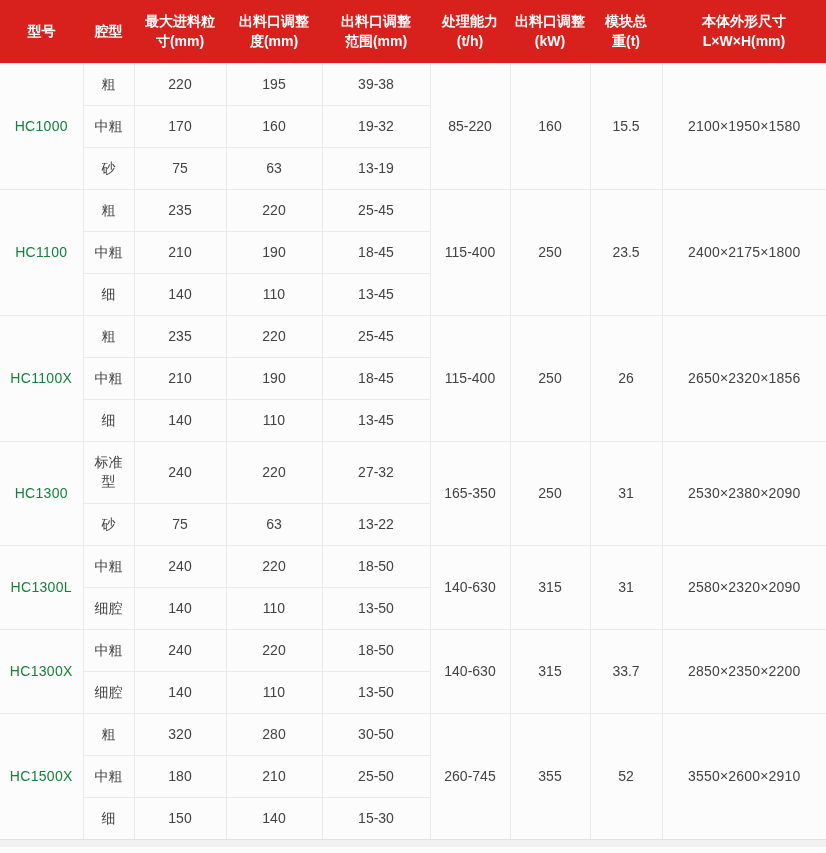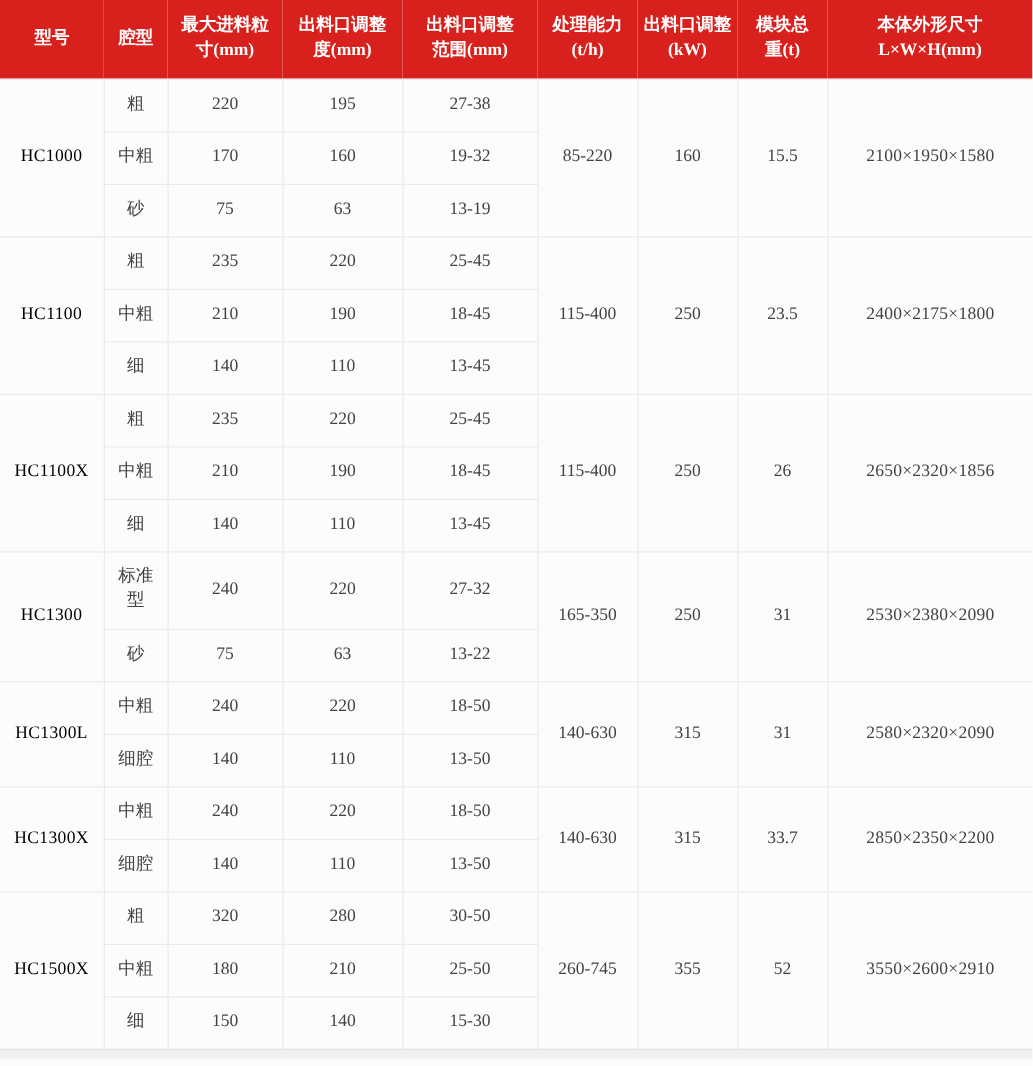--- a/index.html
+++ b/index.html
@@ -1,21 +1,21 @@
 <!DOCTYPE html>
 <html><head>
 <meta charset="utf-8">
 <style>
   * { margin: 0; padding: 0; box-sizing: border-box; }
   html, body { background: #ffffff; }
   body {
     width: 826px;
     font-family: "Liberation Sans", "DejaVu Sans", sans-serif;
   }
-  .page { width: 826px; min-height: 853px; background: #fcfcfc; font-family: Liberation Serif, serif; }
+  .page { width: 826px; min-height: 853px; background: #fcfcfc; }
 
   table.spec-table {
     width: 826px;
     border-collapse: collapse;
     table-layout: fixed;
     background: #fcfcfc;
   }
   col.c1 { width: 83px; }
   col.c2 { width: 51px; }
   col.c3 { width: 92px; }
@@ -48,21 +48,21 @@
     vertical-align: middle;
     height: 42px;
     border-top: 1px solid #eaeaea;
     border-left: 1px solid #eaeaea;
     background: #fcfcfc;
     padding: 0 6px;
     line-height: 1.35;
   }
   tbody th.model {
     border-left: none;
-    color: #000000;
+    color: #15803d;
     letter-spacing: 0.3px;
   }
   tbody tr.tall td, tbody tr.tall th.model { height: 62px; }
   tbody td.dimensions { letter-spacing: 0.2px; }
 
   .bottom-strip {
     width: 826px;
     height: 8px;
     background: #f1f1f1;
     border-top: 1px solid #e2e2e2;
@@ -103,21 +103,21 @@
           <th>本体外形尺寸
 L×W×H(mm)</th>
         </tr>
     </thead>
     <tbody id="body-rows">
         <tr>
           <th rowspan="3" class="model" scope="rowgroup">HC1000</th>
           <td>粗</td>
           <td>220</td>
           <td>195</td>
-          <td>27-38</td>
+          <td>39-38</td>
           <td rowspan="3">85-220</td>
           <td rowspan="3">160</td>
           <td rowspan="3">15.5</td>
           <td rowspan="3" class="dimensions">2100×1950×1580</td>
         </tr>
         <tr>
           <td>中粗</td>
           <td>170</td>
           <td>160</td>
           <td>19-32</td>

